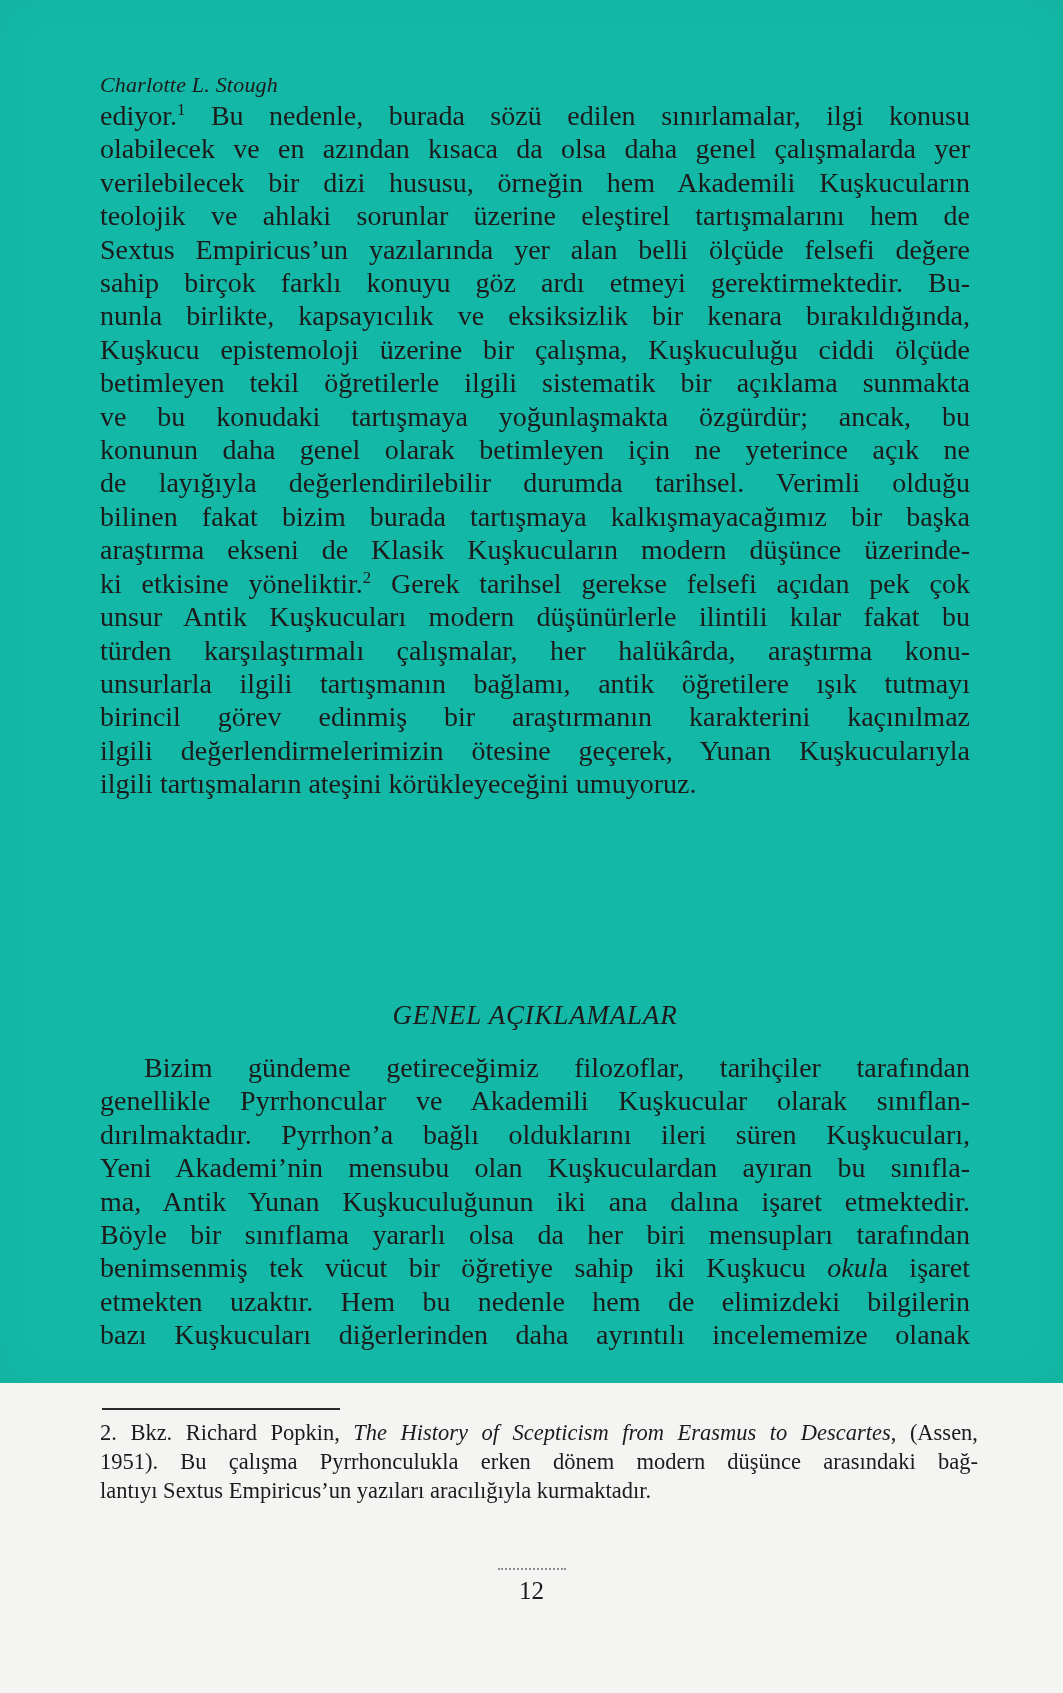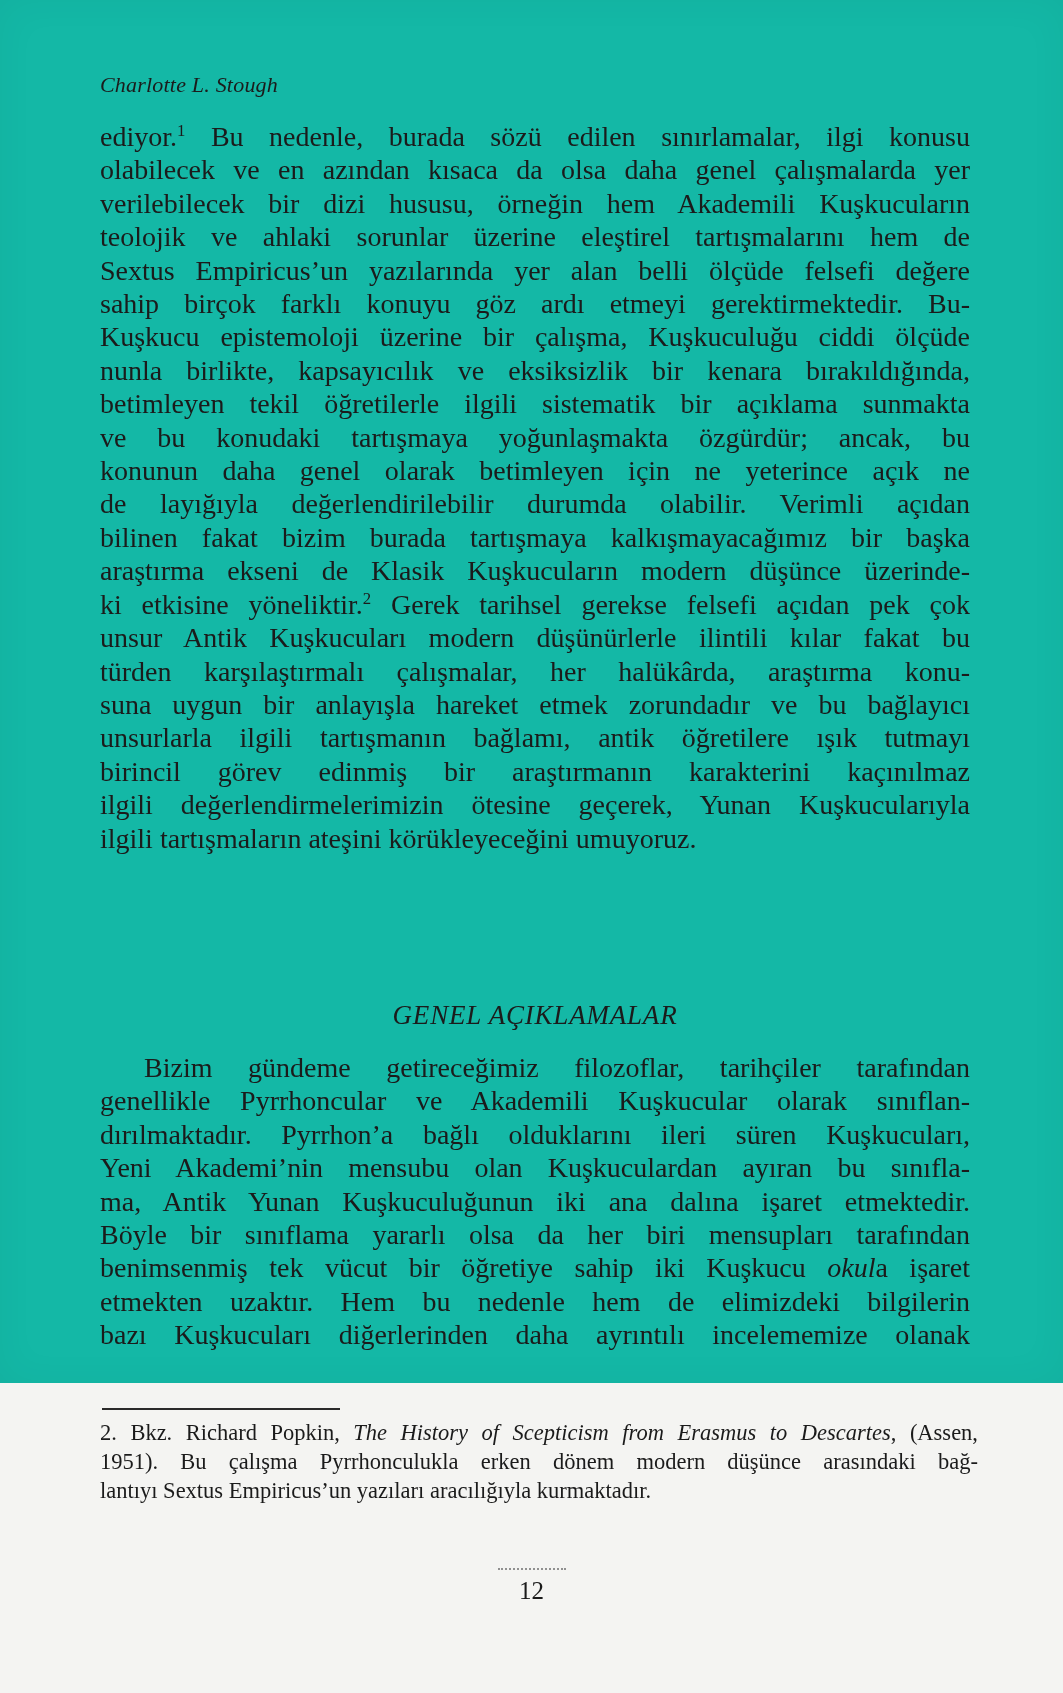--- a/index.html
+++ b/index.html
@@ -20,21 +20,21 @@
     position: absolute; left: 100px; top: 72px;
     font-style: italic;
     font-size: 22px;
     letter-spacing: 0.2px;
   }
   .para {
     position: absolute; left: 100px; width: 870px;
     font-size: 28px;
     line-height: 33.4px;
   }
-  #para1 { top: 120px; }
+  #para1 { top: 99px; }
   #para2 { top: 1051px; }
   #para2 .tline:first-child { padding-left: 44px; }
   .tline {
     text-align: justify;
     text-align-last: justify;
   }
   .tline.last { text-align-last: left; }
   .tline sup {
     font-size: 0.6em;
     line-height: 0;
@@ -80,32 +80,31 @@
 
   <div class="author">Charlotte L. Stough</div>
 
   <div class="para" id="para1">
       <div class="tline"><span>ediyor.</span><sup>1</sup><span> Bu nedenle, burada sözü edilen sınırlamalar, ilgi konusu</span></div>
       <div class="tline"><span>olabilecek ve en azından kısaca da olsa daha genel çalışmalarda yer</span></div>
       <div class="tline"><span>verilebilecek bir dizi hususu, örneğin hem Akademili Kuşkucuların</span></div>
       <div class="tline"><span>teolojik ve ahlaki sorunlar üzerine eleştirel tartışmalarını hem de</span></div>
       <div class="tline"><span>Sextus Empiricus’un yazılarında yer alan belli ölçüde felsefi değere</span></div>
       <div class="tline"><span>sahip birçok farklı konuyu göz ardı etmeyi gerektirmektedir. Bu-</span></div>
+      <div class="tline"><span>nunla birlikte, kapsayıcılık ve eksiksizlik bir kenara bırakıldığında,</span></div>
       <div class="tline"><span>Kuşkucu epistemoloji üzerine bir çalışma, Kuşkuculuğu ciddi ölçüde</span></div>
-      <div class="tline"><span>nunla birlikte, kapsayıcılık ve eksiksizlik bir kenara bırakıldığında,</span></div>
       <div class="tline"><span>betimleyen tekil öğretilerle ilgili sistematik bir açıklama sunmakta</span></div>
       <div class="tline"><span>ve bu konudaki tartışmaya yoğunlaşmakta özgürdür; ancak, bu</span></div>
       <div class="tline"><span>konunun daha genel olarak betimleyen için ne yeterince açık ne</span></div>
-      <div class="tline"><span>de layığıyla değerlendirilebilir durumda olabilir. Verimli açıdan</span></div>
+      <div class="tline"><span>de layığıyla değerlendirilebilir durumda tarihsel. Verimli olduğu</span></div>
       <div class="tline"><span>bilinen fakat bizim burada tartışmaya kalkışmayacağımız bir başka</span></div>
       <div class="tline"><span>araştırma ekseni de Klasik Kuşkucuların modern düşünce üzerinde-</span></div>
       <div class="tline"><span>ki etkisine yöneliktir.</span><sup>2</sup><span> Gerek tarihsel gerekse felsefi açıdan pek çok</span></div>
       <div class="tline"><span>unsur Antik Kuşkucuları modern düşünürlerle ilintili kılar fakat bu</span></div>
       <div class="tline"><span>türden karşılaştırmalı çalışmalar, her halükârda, araştırma konu-</span></div>
-      <div class="tline"><span>suna uygun bir anlayışla hareket etmek zorundadır ve bu bağlayıcı</span></div>
       <div class="tline"><span>unsurlarla ilgili tartışmanın bağlamı, antik öğretilere ışık tutmayı</span></div>
       <div class="tline"><span>birincil görev edinmiş bir araştırmanın karakterini kaçınılmaz</span></div>
       <div class="tline"><span>ilgili değerlendirmelerimizin ötesine geçerek, Yunan Kuşkucularıyla</span></div>
       <div class="tline last"><span>ilgili tartışmaların ateşini körükleyeceğini umuyoruz.</span></div>
     </div>
 
   <div class="heading">GENEL AÇIKLAMALAR</div>
 
   <div class="para" id="para2">
       <div class="tline"><span>Bizim gündeme getireceğimiz filozoflar, tarihçiler tarafından</span></div>

